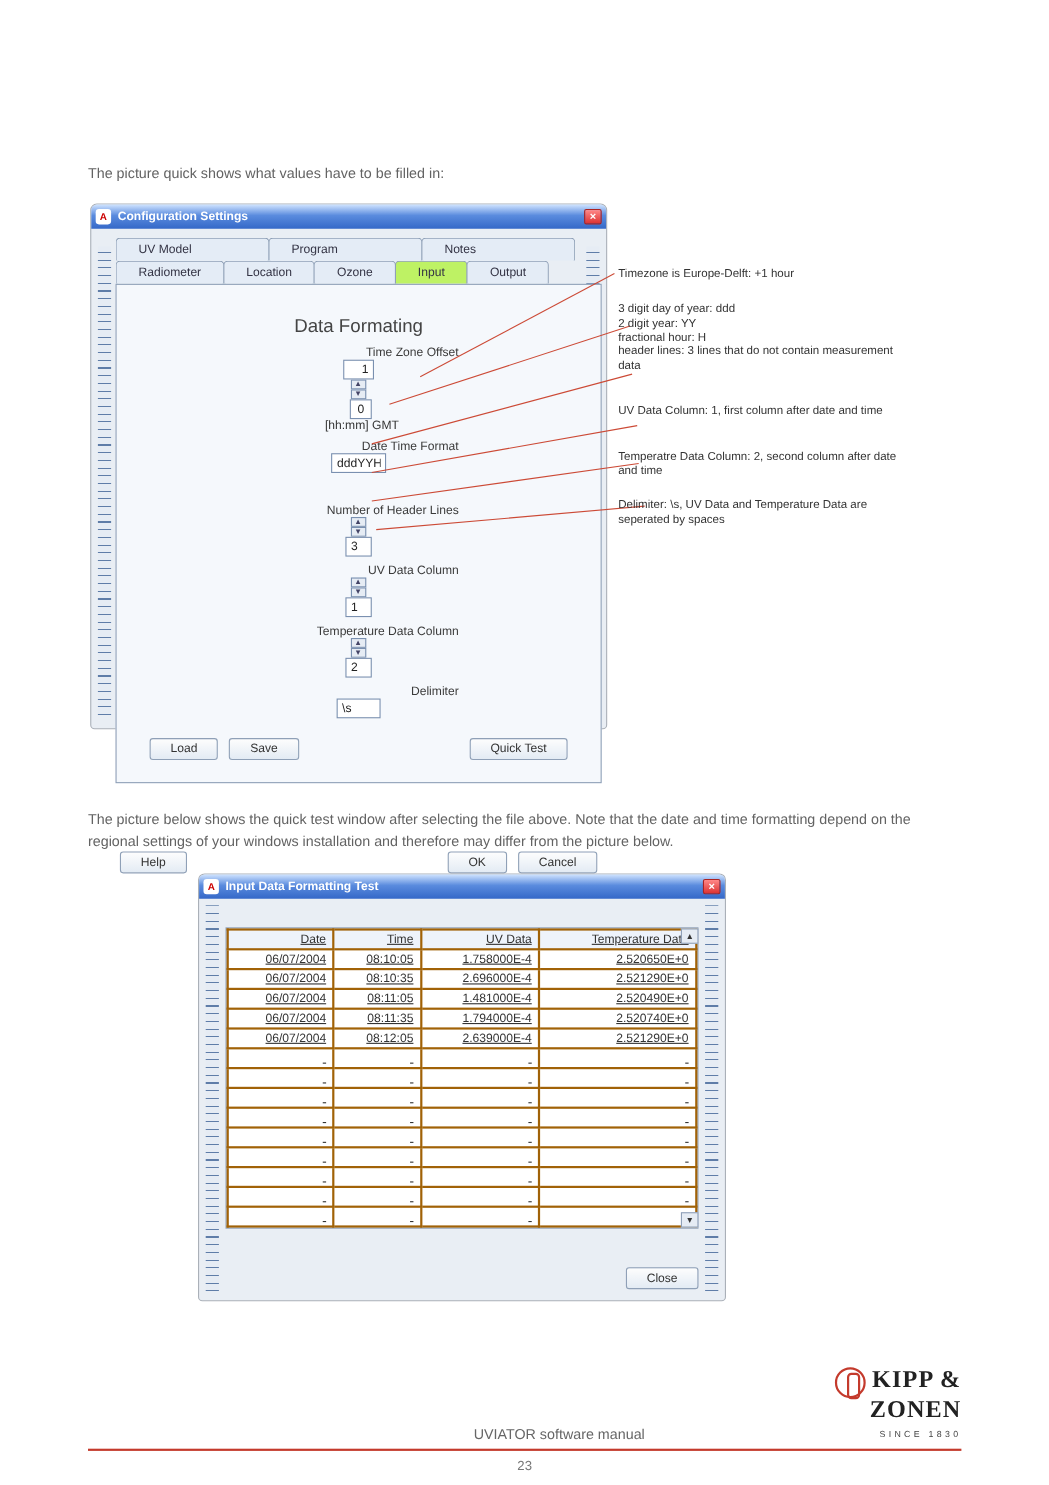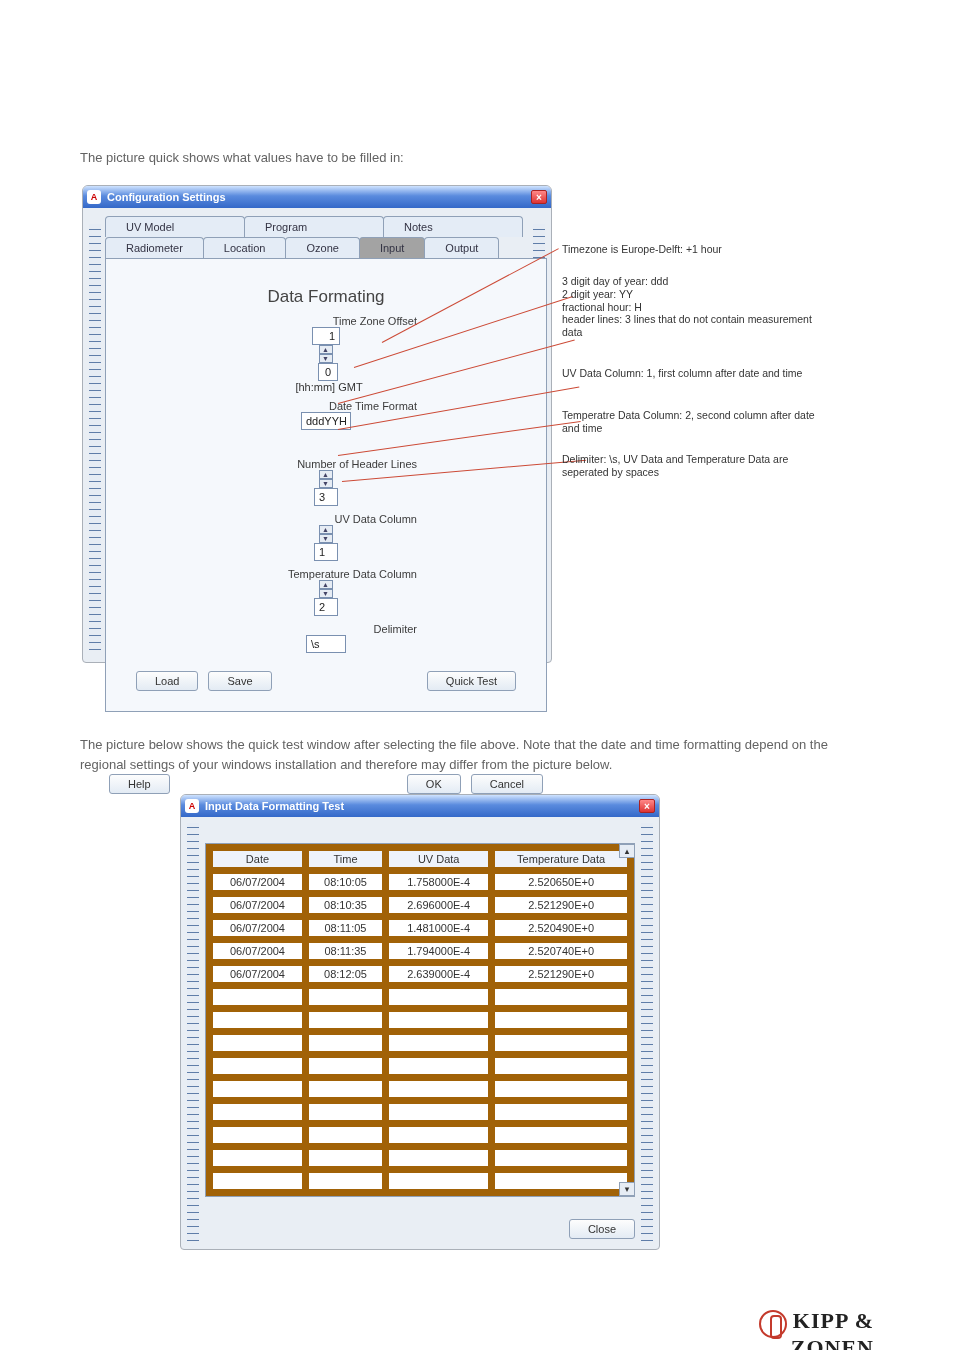--- a/index.html
+++ b/index.html
@@ -45,21 +45,21 @@
     background:repeating-linear-gradient(0deg,#5f7da8 0,#5f7da8 1px,#e6ecf4 1px,#e6ecf4 7px);
   }
   .hatch.left{left:6px;}
   .hatch.right{right:6px;}
   
   .tabrow{display:flex;}
   .tab{
     padding:4px 20px;font-size:11px;border:1px solid #8fa0b7;background:#e4ecf6;
     border-bottom:none;border-radius:4px 4px 0 0;margin-right:-1px;color:#334;
   }
-  .tab.sel{background:#a3a3a3;}
+  .tab.sel{background:#bef264;}
   .panel{
     border:1px solid #8fa0b7;background:#f5f8fc;padding:28px 30px 20px 30px;
     min-height:300px;position:relative;
   }
   .section-h{ text-align:center;font-size:17px;color:#444;margin-bottom:8px;}
   .field{display:flex;align-items:center;margin:7px 0;flex-direction:column;}
   .flabel{width:190px;text-align:right;font-size:11px;color:#3b3b3b;margin-right:8px;}
   .tbox{
     border:1px solid #7a90b0;background:#fff;height:18px;font-size:11px;padding:2px 4px;
     color:#222;
@@ -77,21 +77,21 @@
   .btnrow-bottom{display:flex;gap:10px;margin-top:10px;padding:6px 4px;}
   
   .callouts{
     position:absolute;left:480px;top:8px;width:300px;font-size:10.5px;color:#333;line-height:1.25;
   }
   .call{position:absolute;width:260px;}
   
   .redline{position:absolute;height:1px;background:#cc4a36;transform-origin:left center;}
   
   .dtable{width:100%;border-collapse:collapse;font-size:11px;}
-  .dtable th,.dtable td{border:7px solid #a16207;padding:2px 6px;text-align:center;background:#fff;color:#333;}
+  .dtable th,.dtable td{border:2px solid #a16207;padding:2px 6px;text-align:right;background:#fff;color:#333;text-decoration:underline;}
   .dtable th{background:#eef3fb;font-weight:normal;}
   .scrollcap{width:16px;height:14px;border:1px solid #8fa0b7;background:#e6ecf4;font-size:9px;
     display:flex;align-items:center;justify-content:center;}
   
   .footer{margin-top:60px;}
   .footer-line{height:2px;background:#c43a2c;margin-top:6px;}
   .footer-row{display:flex;align-items:flex-end;justify-content:space-between;}
   .footer-title{font-size:13px;color:#666;margin:0 auto;}
   .logo{ text-align:right; }
   .logo-main{font-family:"Times New Roman",serif;font-weight:900;font-size:22px;color:#222;line-height:0.9;letter-spacing:1px;}
@@ -316,21 +316,21 @@
                   <td>&nbsp;</td>
                   <td>&nbsp;</td>
                   <td>&nbsp;</td>
                   <td>&nbsp;</td>
                 </tr>
               </tbody>
           </table>
           <div style="position:absolute;right:-1px;top:0;" class="scrollcap">▴</div>
           <div style="position:absolute;right:-1px;bottom:0;" class="scrollcap">▾</div>
         </div>
-        <div style="display:flex;justify-content:flex-end;margin-top:22px;">
+        <div style="display:flex;justify-content:flex-end;margin-top:35px;">
           <button class="btn">Close</button>
         </div>
       </div>
     </div>
   </div>
 
   <div class="footer">
     <div class="footer-row">
       <div style="width:180px;"></div>
       <div class="footer-title">UVIATOR software manual</div>

